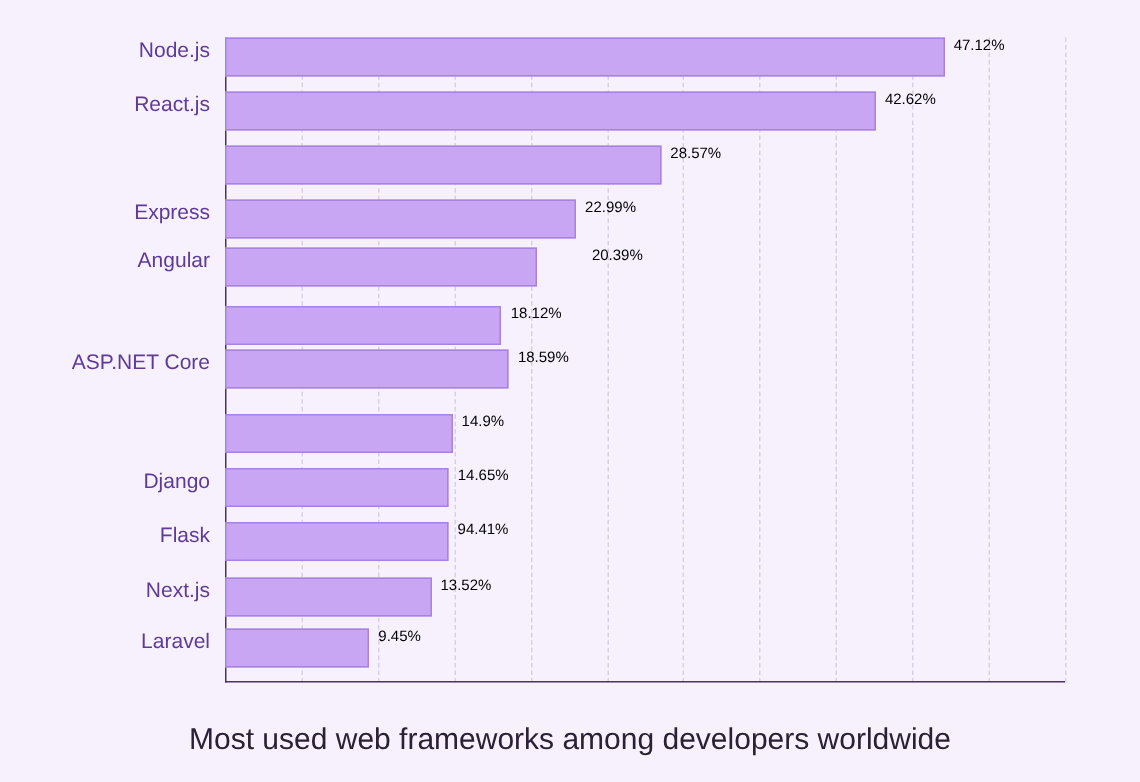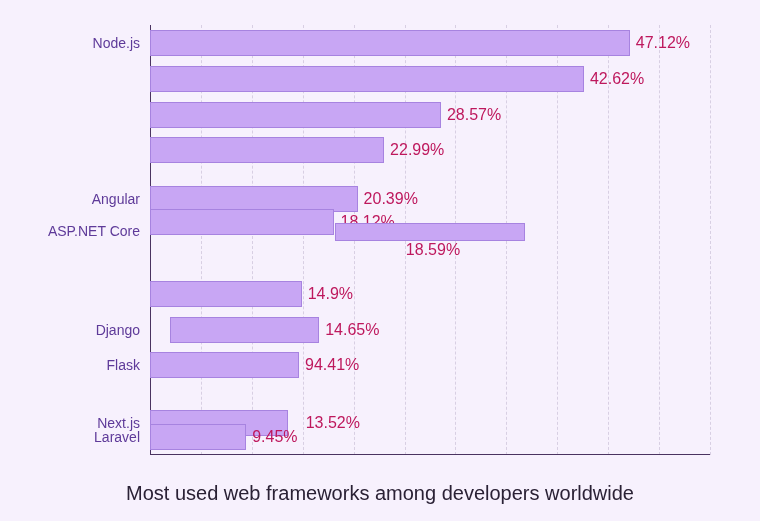--- a/index.html
+++ b/index.html
@@ -44,41 +44,40 @@
     right: 0;
     bottom: 0;
     border-top: 1.5px solid #4a3360;
   }
   .row {
     position: absolute;
     left: 0;
     width: 100%;
     height: 35.8px;
     display: flex;
-    align-items: center;
   }
   .cat-label {
     position: absolute;
     right: 100%;
     margin-right: 10px;
     white-space: nowrap;
     color: #5e3a99;
     font-size: 14px;
     text-align: right;
     width: 140px;
   }
   .bar {
     height: 26px;
     background: #c8a6f4;
     border: 1px solid #a783e0;
   }
   .value-label {
     margin-left: 6px;
-    color: #be185d;
-    font-size: 16px;
+    color: #000000;
+    font-size: 10px;
     white-space: nowrap;
   }
   .caption {
     position: absolute;
     bottom: 16px;
     left: 0;
     width: 100%;
     text-align: center;
     color: #2a2135;
     font-size: 20px;
@@ -104,60 +103,62 @@
       </div>
     <div class="axis-line"></div>
     <div class="baseline"></div>
     <div id="rows">
         <div class="row" style="top: 0px; height: 35.8333px;">
           <div class="cat-label">Node.js</div>
           <div class="bar" style="width: 479.767px;"></div>
           <div class="value-label">47.12%</div>
         </div>
         <div class="row" style="top: 35.8333px; height: 35.8333px;">
+          <div class="cat-label">React.js</div>
           <div class="bar" style="width: 433.949px;"></div>
           <div class="value-label">42.62%</div>
         </div>
         <div class="row" style="top: 71.6667px; height: 35.8333px;">
           <div class="bar" style="width: 290.895px;"></div>
           <div class="value-label">28.57%</div>
         </div>
         <div class="row" style="top: 107.5px; height: 35.8333px;">
+          <div class="cat-label">Express</div>
           <div class="bar" style="width: 234.08px;"></div>
           <div class="value-label">22.99%</div>
         </div>
-        <div class="row" style="top: 156px; height: 35.8333px;">
+        <div class="row" style="top: 140px; height: 35.8333px; gap: 31px;">
           <div class="cat-label">Angular</div>
           <div class="bar" style="width: 207.607px;"></div>
           <div class="value-label">20.39%</div>
         </div>
         <div class="row" style="top: 179.167px; height: 35.8333px;">
           <div class="bar" style="width: 184.495px;"></div>
           <div class="value-label">18.12%</div>
         </div>
-        <div class="row" style="top: 198px; height: 35.8333px; flex-direction: column;">
+        <div class="row" style="top: 208px; height: 35.8333px;">
           <div class="cat-label">ASP.NET Core</div>
           <div class="bar" style="width: 189.28px;"></div>
           <div class="value-label">18.59%</div>
         </div>
         <div class="row" style="top: 250.833px; height: 35.8333px;">
           <div class="bar" style="width: 151.709px;"></div>
           <div class="value-label">14.9%</div>
         </div>
-        <div class="row" style="top: 286.667px; height: 35.8333px; padding-left: 20px;">
+        <div class="row" style="top: 286.667px; height: 35.8333px;">
           <div class="cat-label">Django</div>
           <div class="bar" style="width: 149.164px;"></div>
           <div class="value-label">14.65%</div>
         </div>
         <div class="row" style="top: 322.5px; height: 35.8333px;">
           <div class="cat-label">Flask</div>
           <div class="bar" style="width: 149.062px;"></div>
           <div class="value-label">94.41%</div>
         </div>
-        <div class="row" style="top: 380px; height: 35.8333px; gap: 12px;">
+        <div class="row" style="top: 360px; height: 35.8333px;">
           <div class="cat-label">Next.js</div>
           <div class="bar" style="width: 137.658px;"></div>
           <div class="value-label">13.52%</div>
         </div>
         <div class="row" style="top: 394.167px; height: 35.8333px;">
           <div class="cat-label">Laravel</div>
           <div class="bar" style="width: 96.2182px;"></div>
           <div class="value-label">9.45%</div>
         </div>
       </div>

